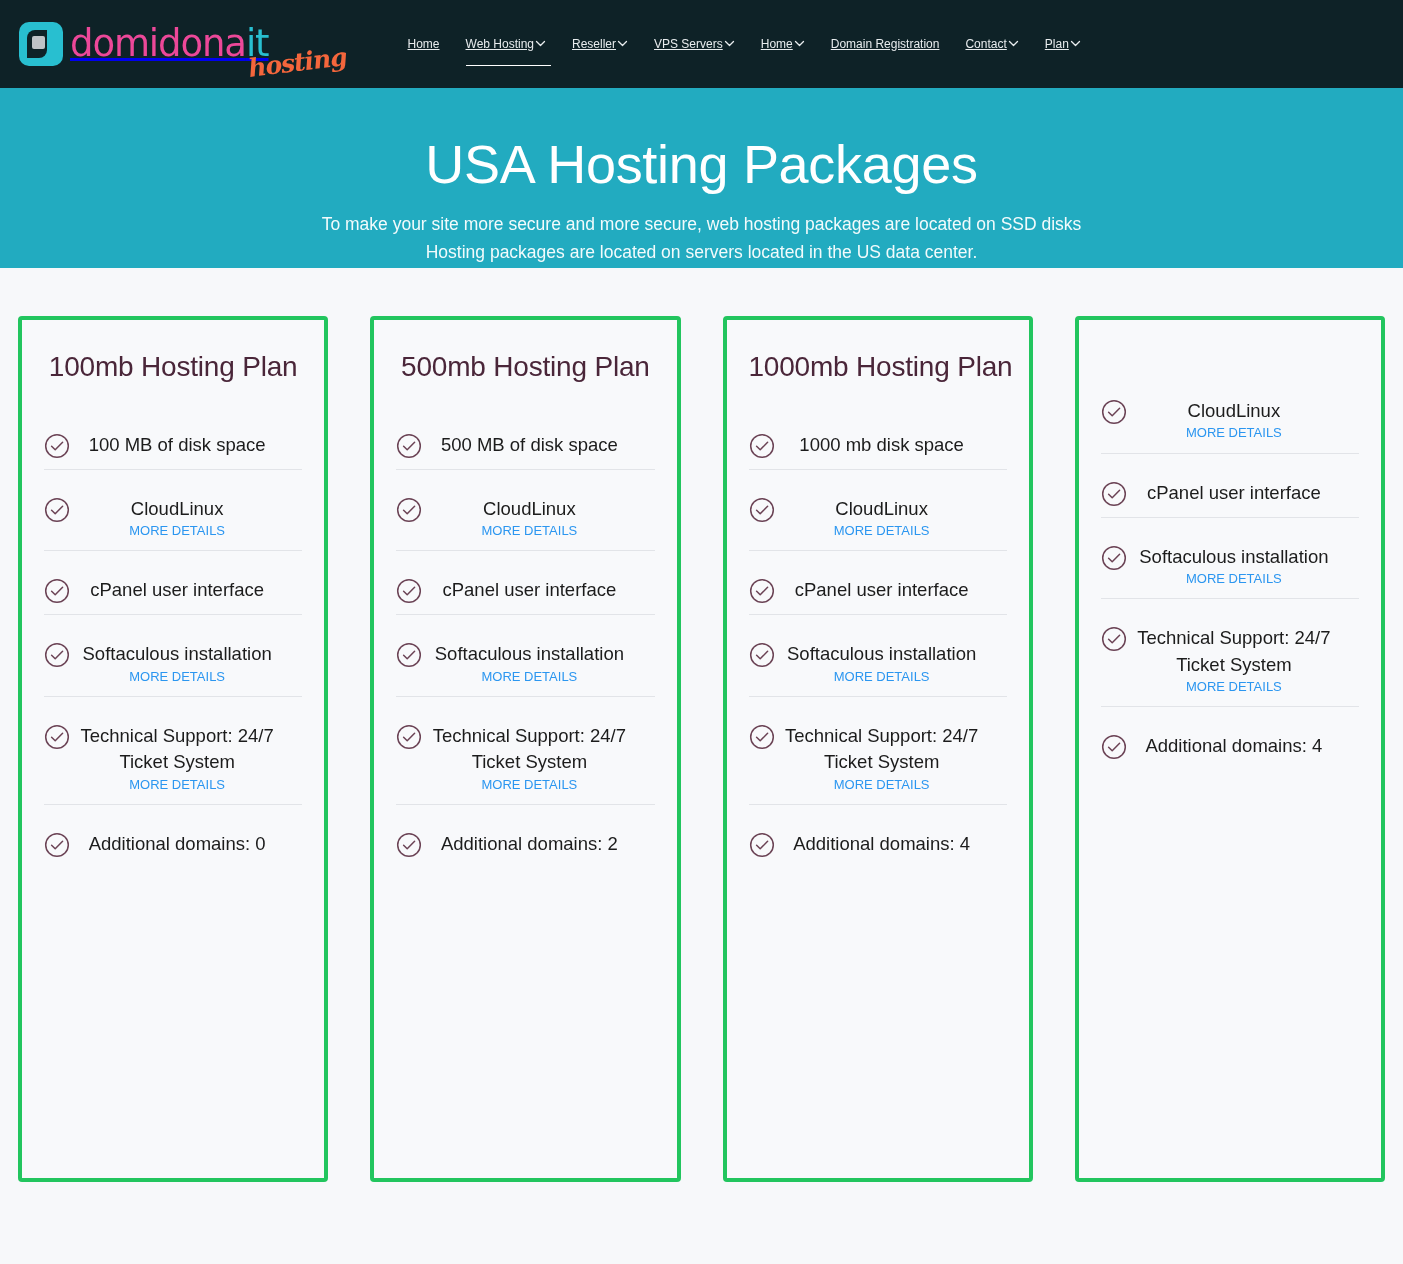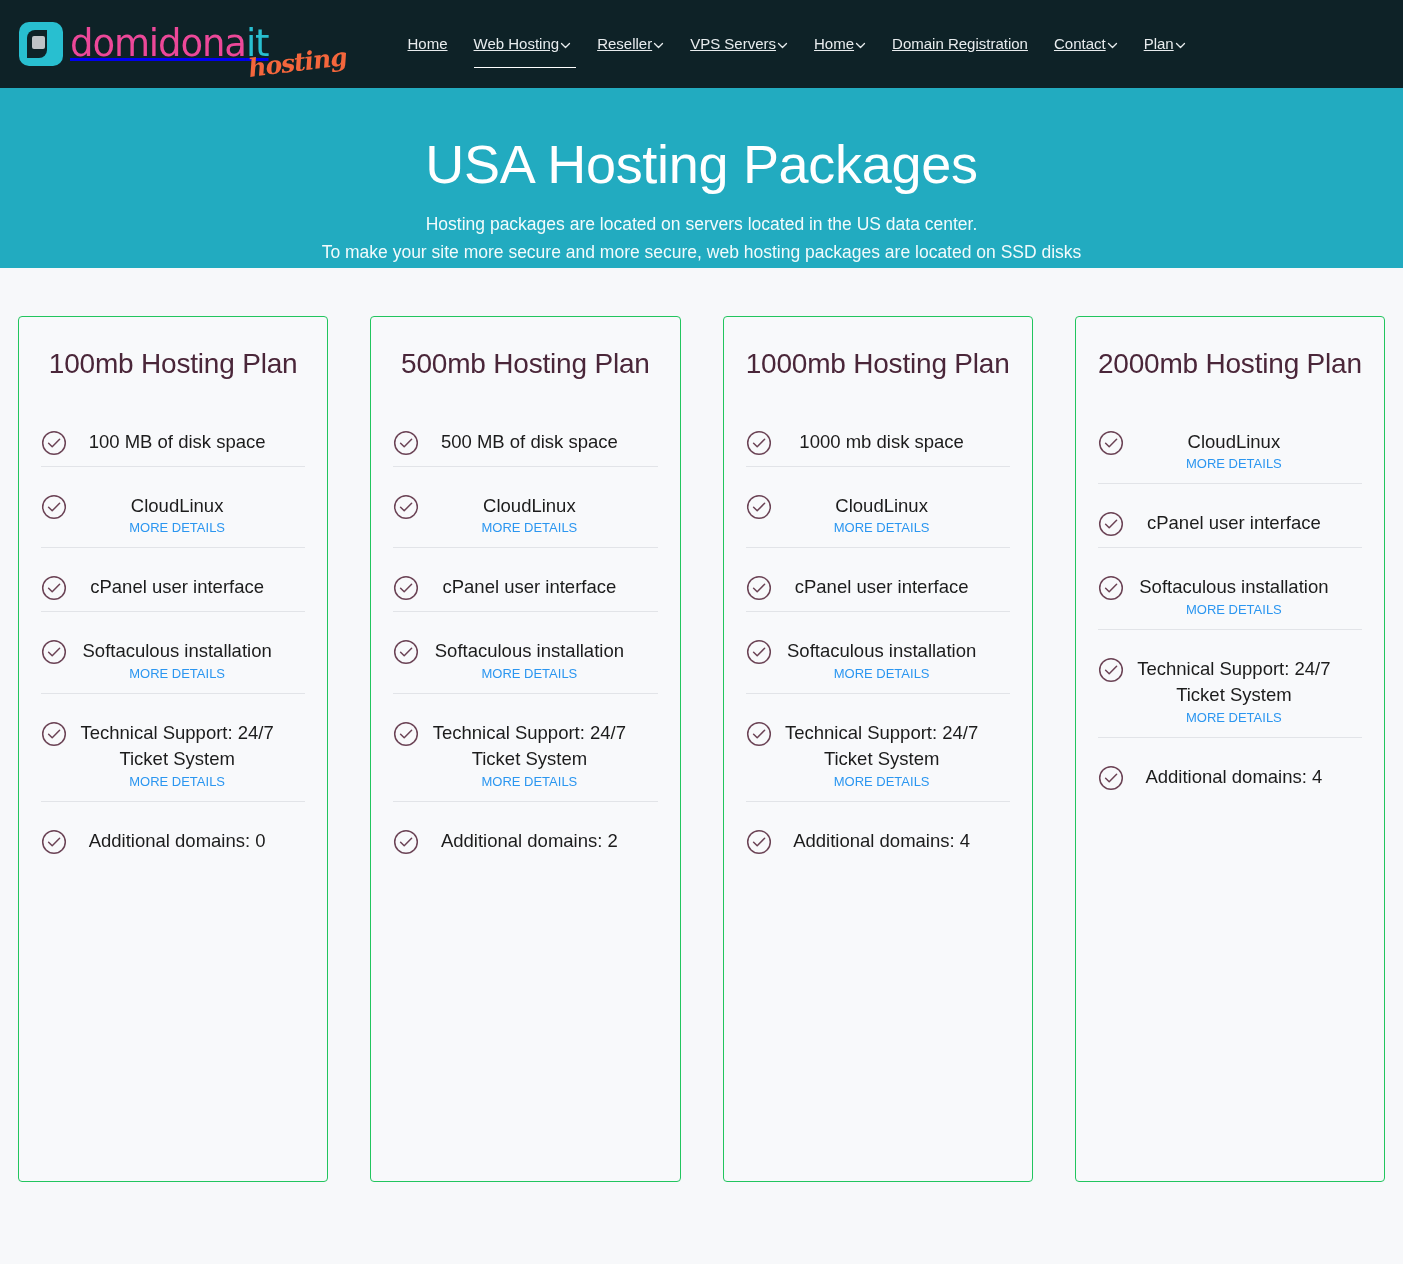--- a/index.html
+++ b/index.html
@@ -86,23 +86,23 @@
   
   .main-nav {
     margin-left: 126px;
     display: flex;
     align-items: center;
     gap: 0px;
   }
 
   .nav-item {
     display: flex;
-    align-items: center;
+    align-items: flex-start;
     color: #e8ecee;
-    font-size: 15px;
+    font-size: 12px;
     padding: 4px 13px 4px 13px;
     white-space: nowrap;
     cursor: pointer;
     position: relative;
     line-height: 1.2;
   }
 
   .nav-item.active::after {
     content: "";
     position: absolute;
@@ -155,21 +155,21 @@
     display: flex;
     gap: 42px;
     padding: 48px 18px 0 18px;
     align-items: flex-start;
   }
 
   .plan-card {
     flex: 1 1 0;
     min-width: 0;
     background: #f8f9fb;
-    border: 1px solid #22c55e;
+    border: 4px solid #22c55e;
     border-radius: 4px;
     padding: 30px 22px 22px 22px;
     min-height: 866px;
   }
 
   .plan-title {
     text-align: center;
     font-size: 28px;
     font-weight: 400;
     color: #4a2639;
@@ -297,22 +297,22 @@
             <path d="M1.5 3.5 L5.5 7.5 L9.5 3.5" fill="none" stroke="#e8ecee" stroke-width="1.3" stroke-linecap="round" stroke-linejoin="round"></path>
           </svg>
         </span>
       </a>
     </nav>
 </header>
 
 <section class="hero">
   <h1 class="hero-title">USA Hosting Packages</h1>
   <div class="hero-sub">
+    <div>To make your site more secure and more secure, web hosting packages are located on SSD disks</div>
     <div>Hosting packages are located on servers located in the US data center.</div>
-    <div>To make your site more secure and more secure, web hosting packages are located on SSD disks</div>
   </div>
 </section>
 
 <main class="cards-wrap">
 
 <section class="plan-card">
       <h2 class="plan-title">100mb Hosting Plan</h2>
       <div class="feature-list">
         <div class="feature-row">
           <span class="check-icon">
@@ -482,21 +482,20 @@
             <svg width="26" height="26" viewBox="0 0 26 26">
               <circle cx="13" cy="13" r="11.3" fill="none" stroke="#6b4355" stroke-width="1.5"></circle>
               <path d="M7.6 13.2 L11.2 16.8 L18.6 9.2" fill="none" stroke="#6b4355" stroke-width="1.5" stroke-linecap="round" stroke-linejoin="round"></path>
             </svg>
           </span>
           <div class="feature-body"><span>Additional domains: 4</span></div>
         </div>
       </div>
     </section>
     <section class="plan-card">
-      <h2 class="plan-title">2000mb Hosting Plan</h2>
       <div class="feature-list">
         <div class="feature-row">
           <span class="check-icon">
             <svg width="26" height="26" viewBox="0 0 26 26">
               <circle cx="13" cy="13" r="11.3" fill="none" stroke="#6b4355" stroke-width="1.5"></circle>
               <path d="M7.6 13.2 L11.2 16.8 L18.6 9.2" fill="none" stroke="#6b4355" stroke-width="1.5" stroke-linecap="round" stroke-linejoin="round"></path>
             </svg>
           </span>
           <div class="feature-body"><span>CloudLinux</span><a class="more-details" href="#">MORE DETAILS</a></div>
         </div>

